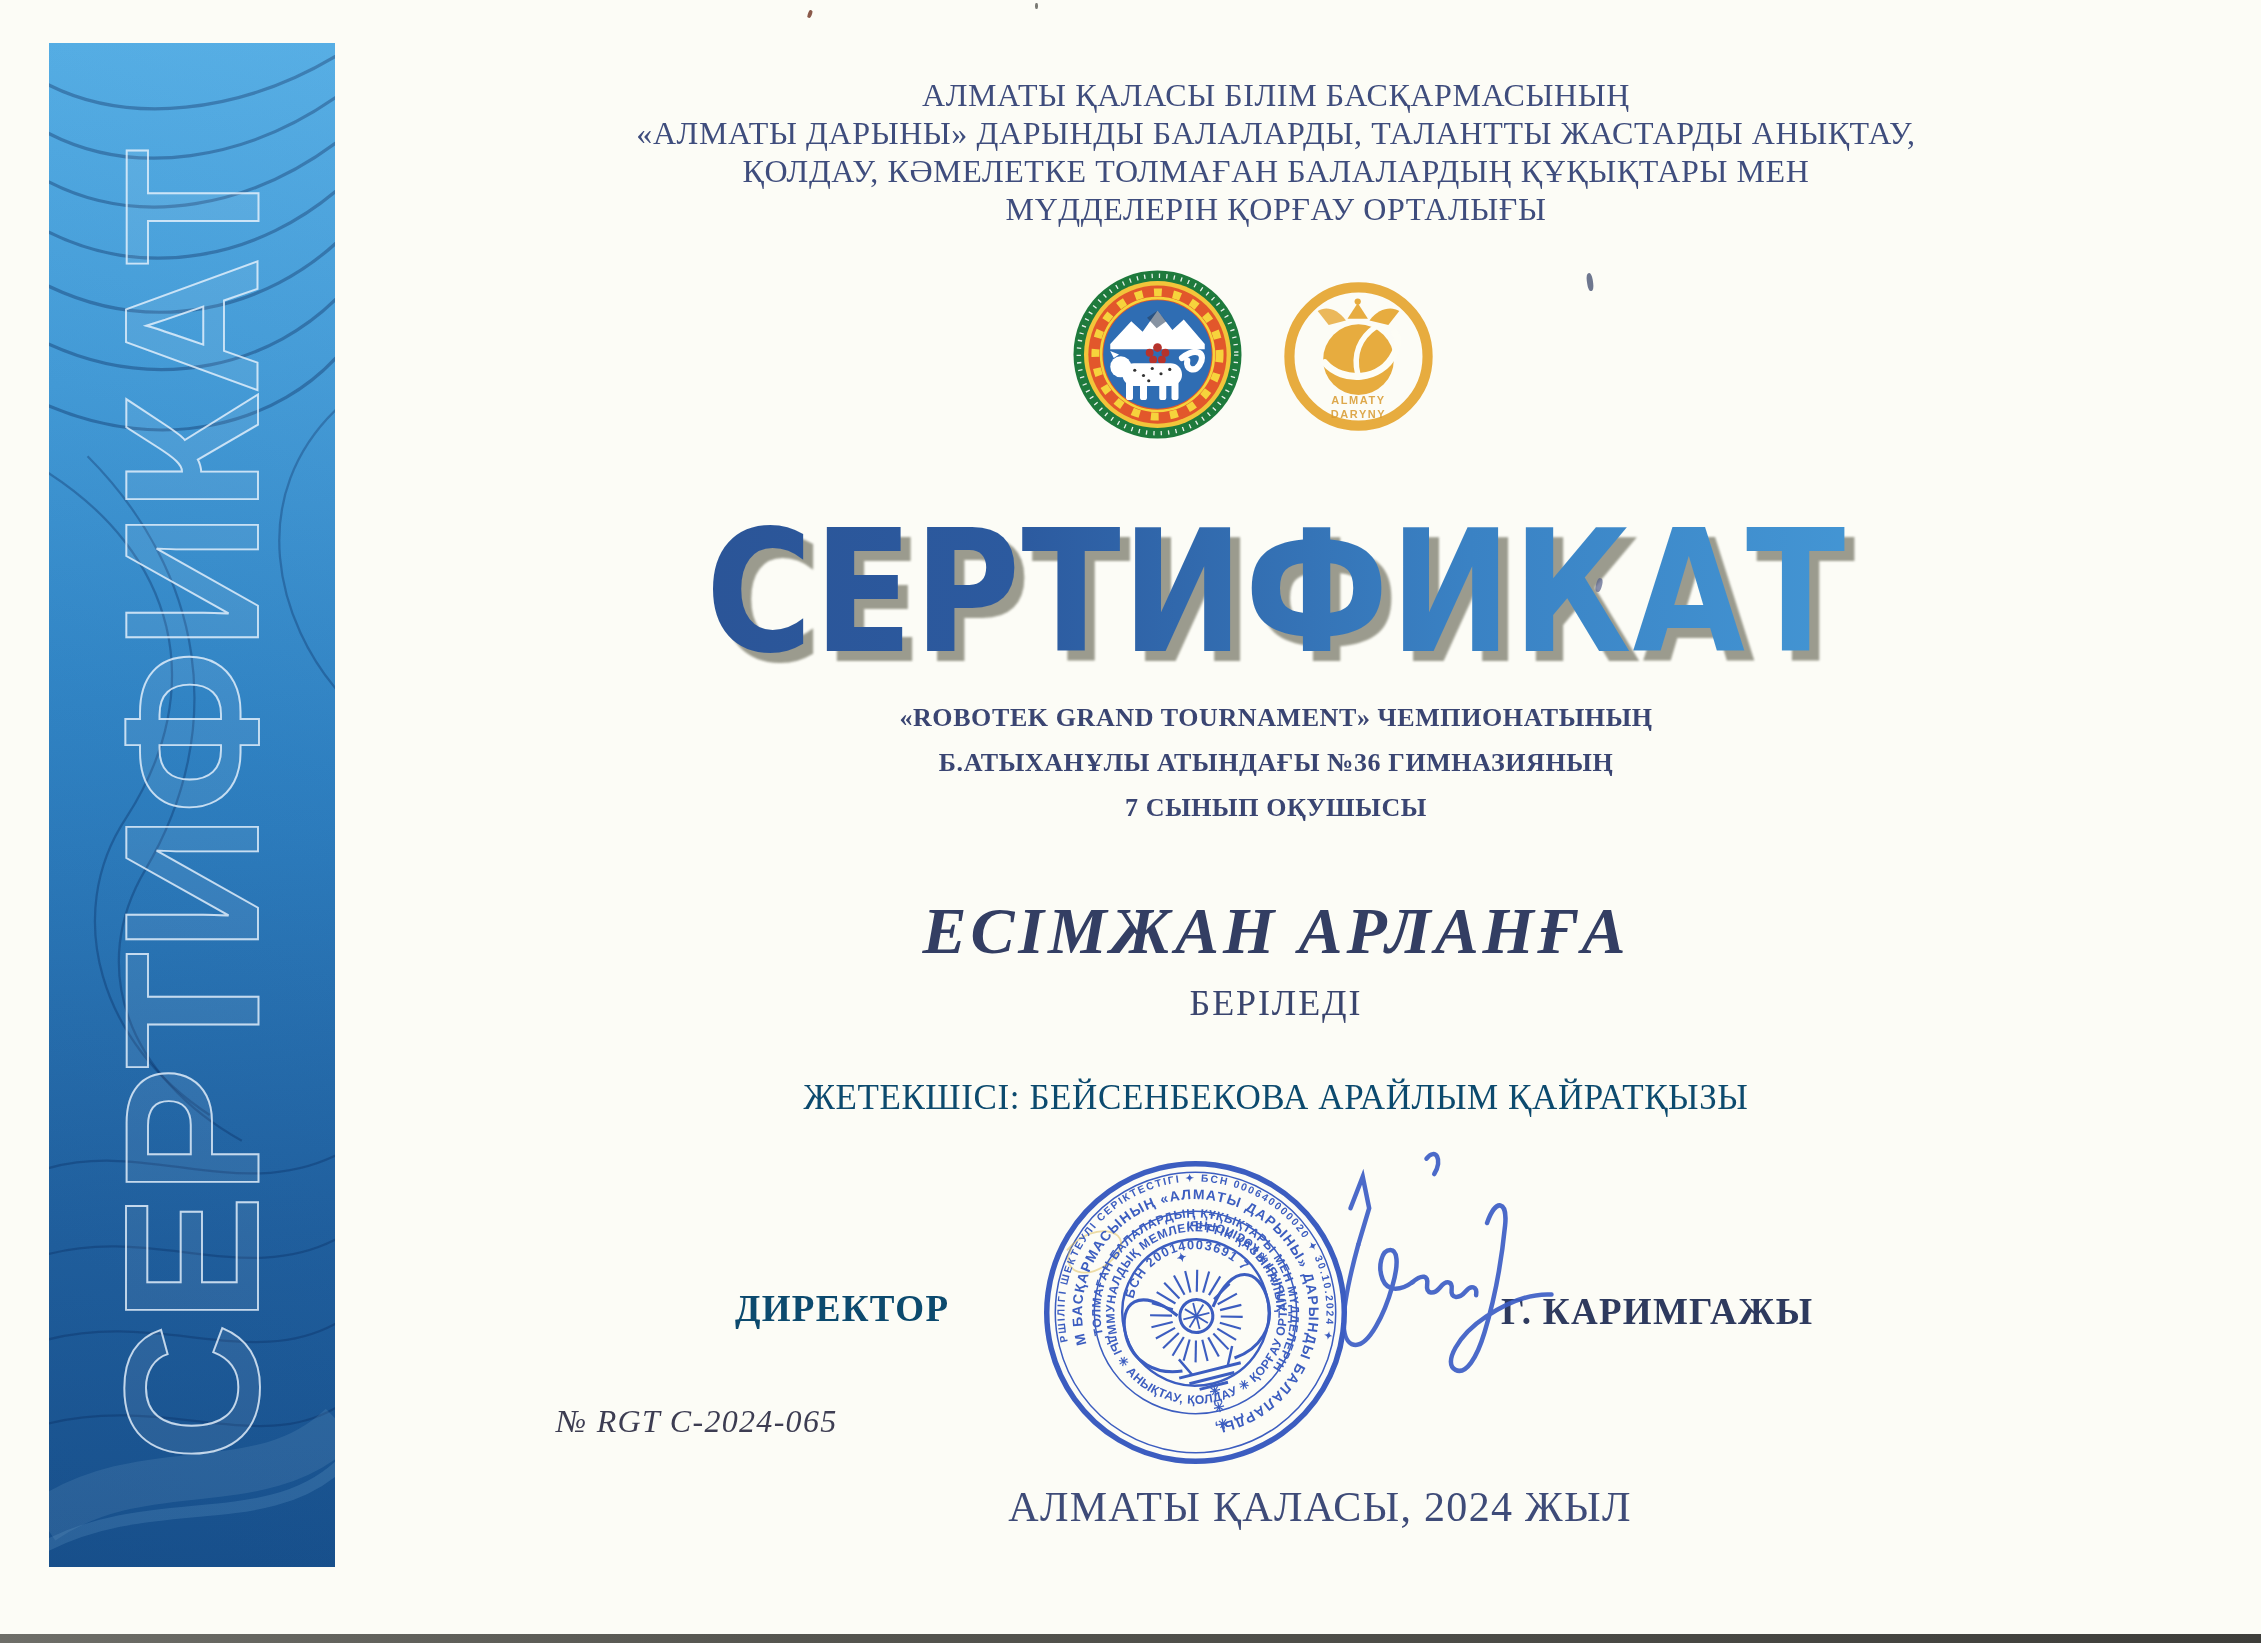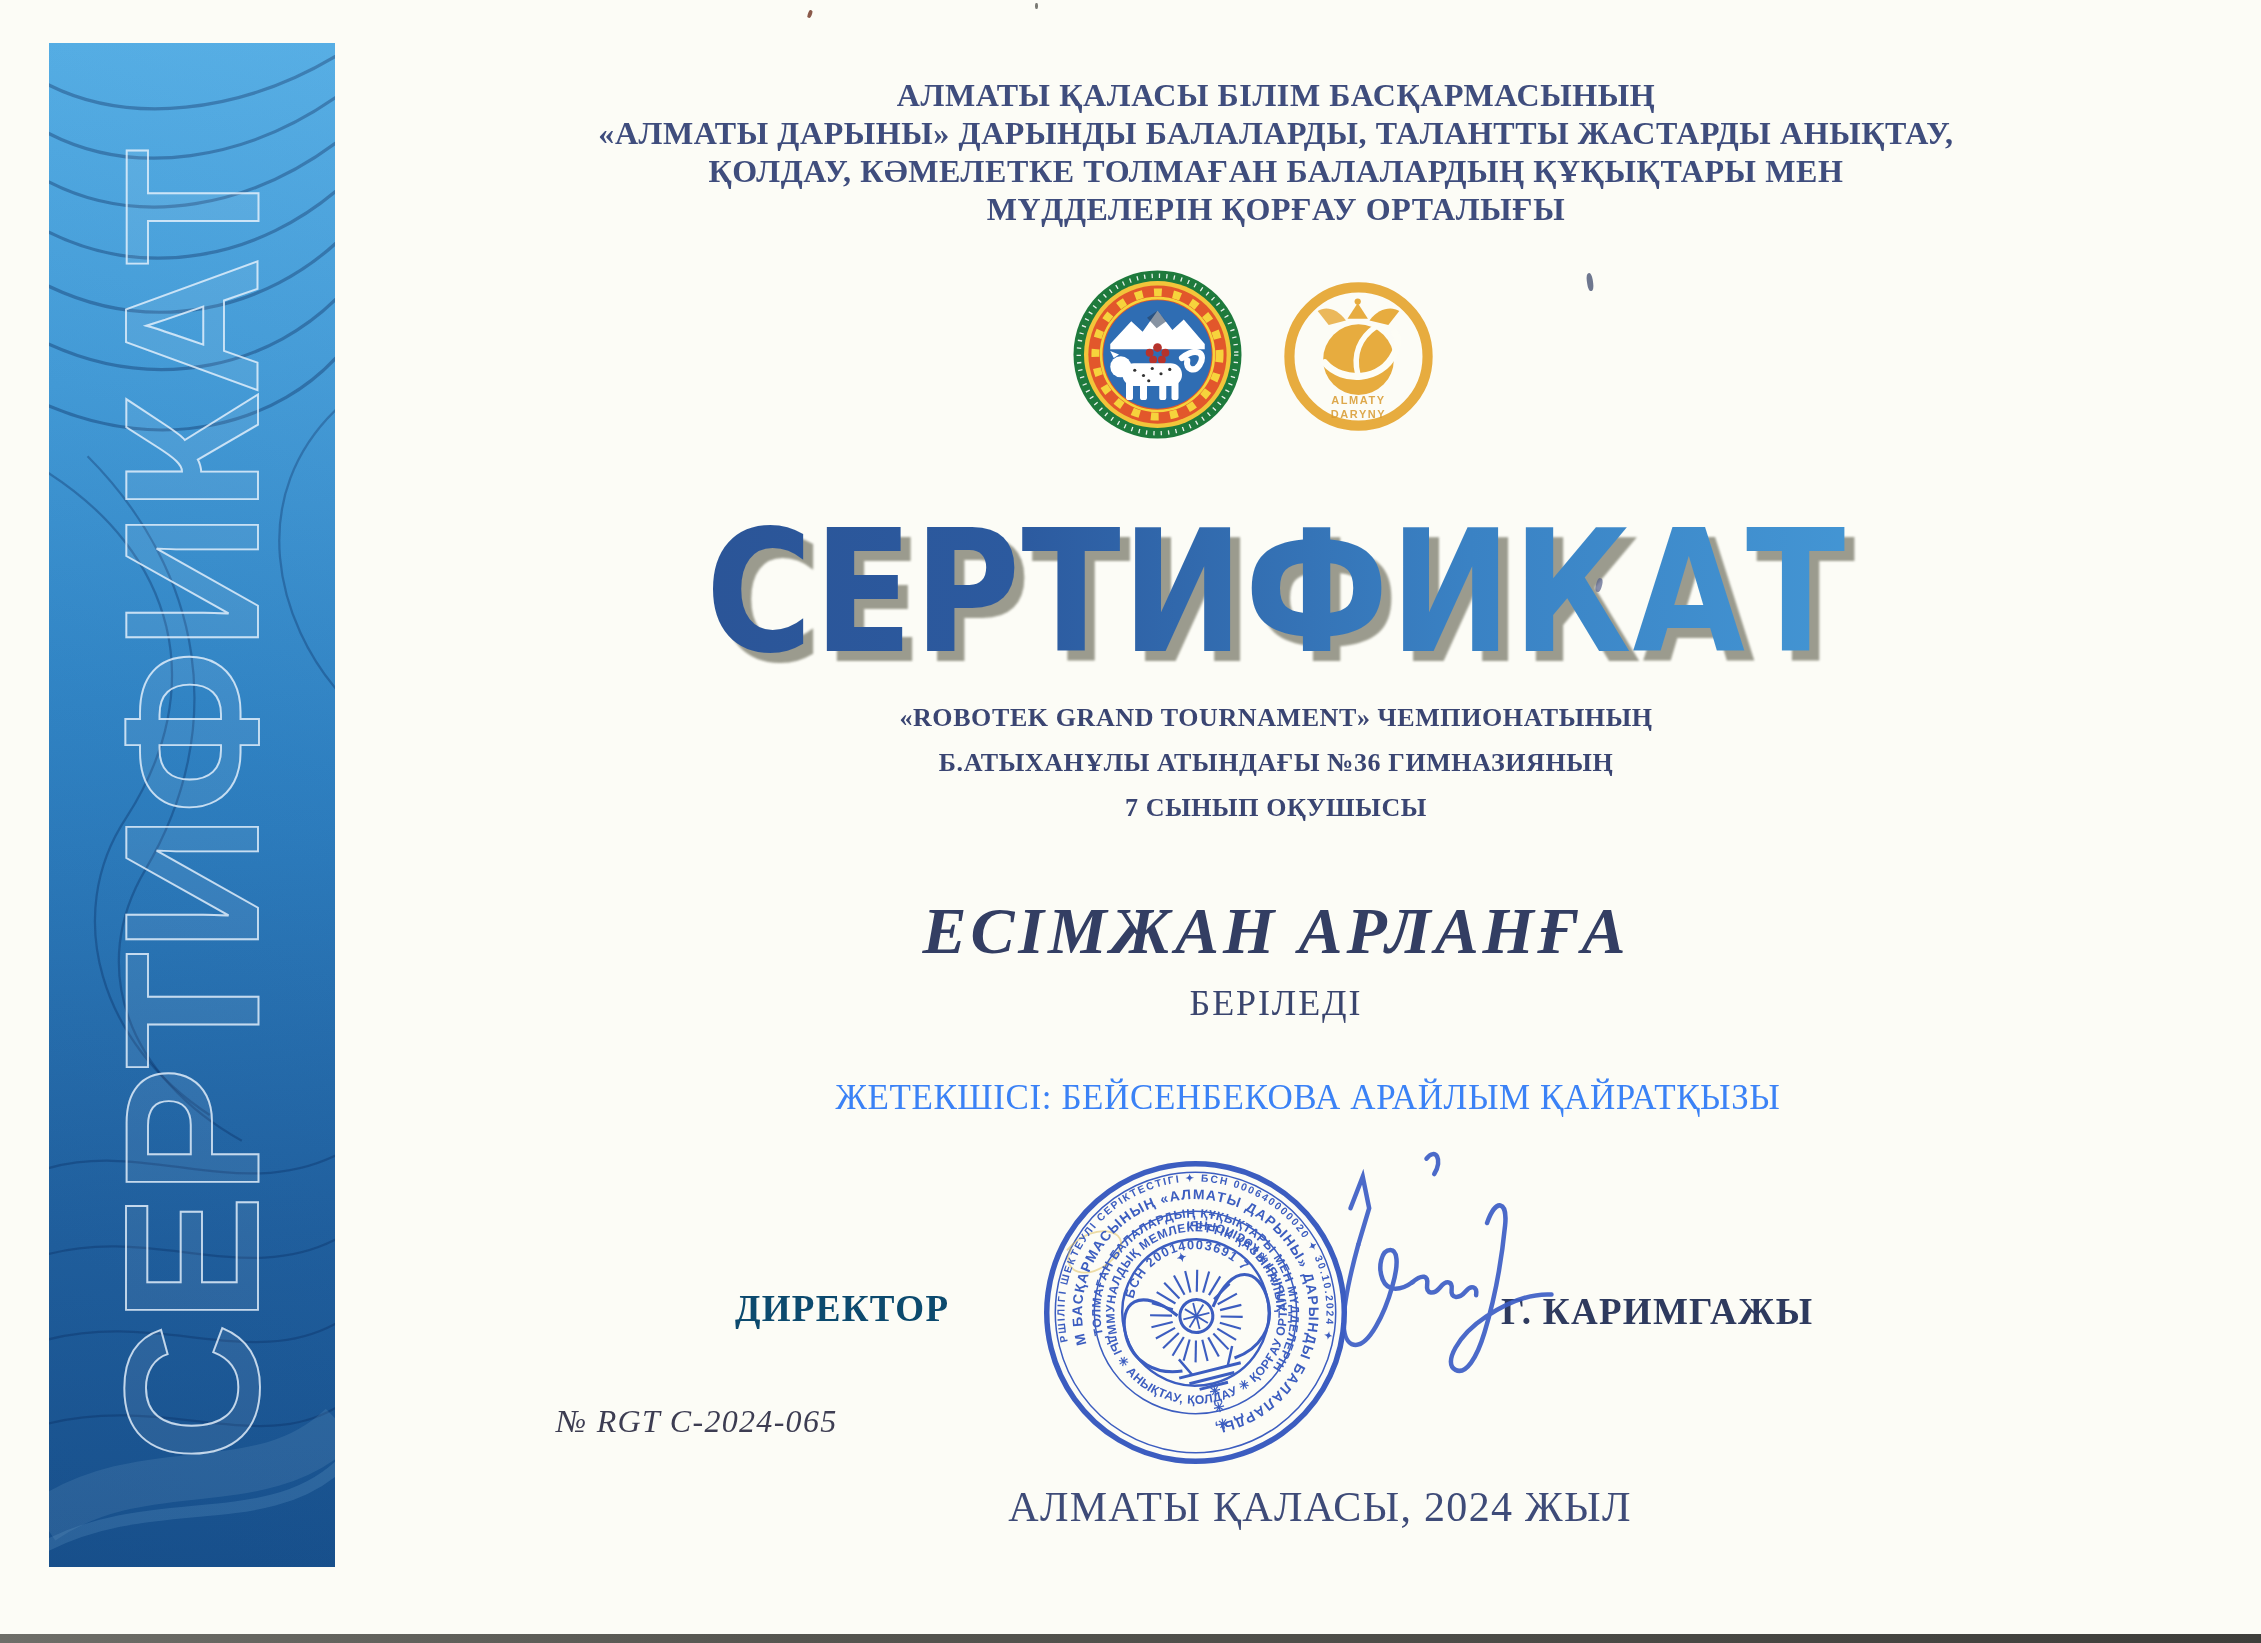--- a/index.html
+++ b/index.html
@@ -18,42 +18,42 @@
           font-family:"Liberation Sans",sans-serif;font-weight:bold;
           font-size:192px;letter-spacing:0px;white-space:nowrap;line-height:1;
           color:rgba(255,255,255,0.07);
           -webkit-text-stroke:1.9px rgba(230,242,252,0.82);
           z-index:3;}
 
   
   .content{position:absolute;left:335px;top:0;width:1882px;height:1644px;}
   .centered{position:absolute;left:0;width:100%;text-align:center;}
 
-  .header-line{font-weight:bold;font-size:32px;line-height:38px;color:#3f4d7d;letter-spacing:0.6px;}
+  .header-line{font-weight:normal;font-size:32px;line-height:38px;color:#3f4d7d;letter-spacing:0.6px;}
   .header-block{top:76px;}
 
   .logo{position:absolute;}
   .logo-emblem{left:1070px;top:267px;width:175px;height:175px;}
   .logo-daryny{left:1280px;top:278px;width:157px;height:157px;}
 
   .title-wrap{top:508px;height:193px;}
   .title-layer{position:absolute;left:0;width:100%;text-align:center;
           font-family:"DejaVu Sans",sans-serif;font-weight:bold;
           font-size:169px;line-height:1;letter-spacing:1.3px;white-space:nowrap;}
   .title-shadow{transform:scaleX(.86) translate(11.6px,9.7px);color:#8b8b7c;filter:blur(1.3px);opacity:.85;}
   .title-main{transform:scaleX(.86);
           background:linear-gradient(90deg,#2a5192 0%,#2c5a9f 34%,#3a82c4 62%,#49a1dd 100%);
           -webkit-background-clip:text;background-clip:text;color:transparent;}
 
   .body-block{top:695px;font-weight:bold;font-size:26px;line-height:45px;color:#3a4572;letter-spacing:0.6px;}
   .body-strong{-webkit-text-stroke:1px currentColor;}
 
   .name-line{top:893px;font-style:italic;font-weight:bold;font-size:66px;color:#333e63;letter-spacing:3.9px;}
   .issued-line{top:982px;font-size:36px;color:#3a456e;letter-spacing:1.9px;}
-  .supervisor-line{top:1078px;font-size:35px;color:#3b82f6;letter-spacing:0.6px;padding-left:32px;}
+  .supervisor-line{top:1078px;font-size:35px;color:#0c4a6e;letter-spacing:0.6px;}
 
   .director-label{position:absolute;left:735px;top:1287px;font-weight:bold;font-size:37px;color:#0c4a6e;letter-spacing:1.3px;}
   .director-name{position:absolute;left:1501px;top:1290px;font-weight:bold;font-size:37px;color:#2e3a5e;letter-spacing:1.3px;}
 
   .stamp{position:absolute;left:1037px;top:1154px;width:317px;height:317px;
          transform:rotate(-14deg);opacity:.93;}
   .stamp text{font-family:"Liberation Sans",sans-serif;font-weight:bold;fill:#2e52bc;}
   .signature{position:absolute;left:1273px;top:1147px;width:374px;height:277px;}
 
   .cert-number{position:absolute;left:556px;top:1403px;font-style:italic;font-size:32px;color:#3d3d52;letter-spacing:1.3px;text-align:center;}

